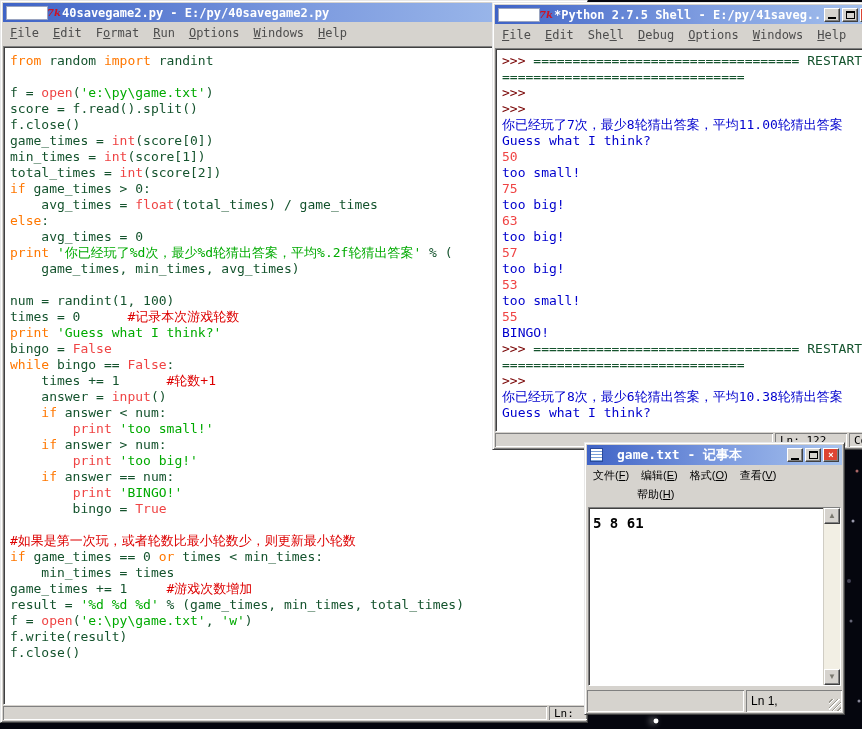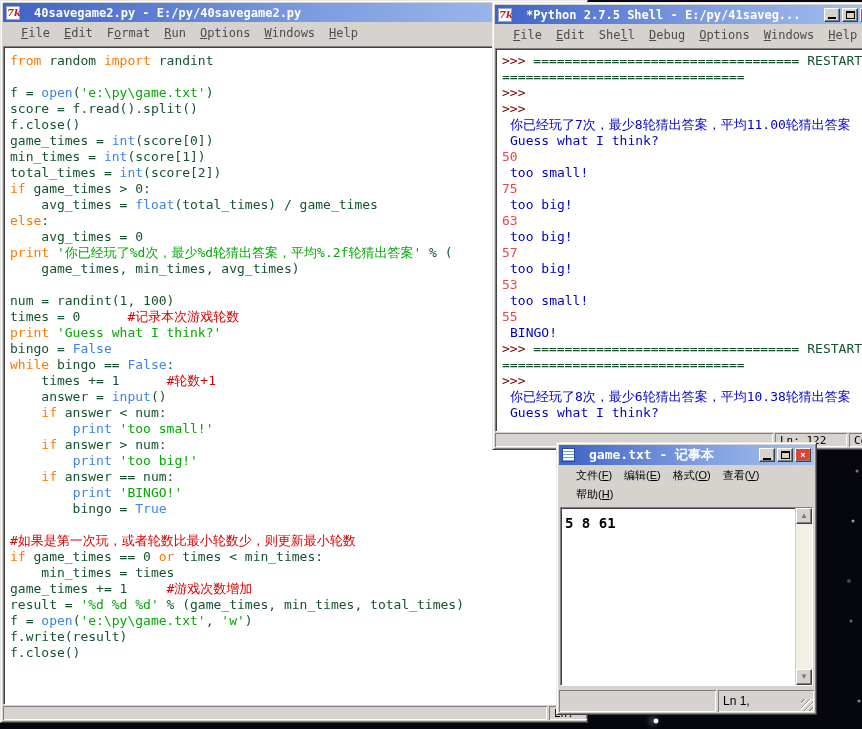--- a/index.html
+++ b/index.html
@@ -15,66 +15,66 @@
 
   
   .win { position:absolute; background:#d6d3ce; overflow:hidden;
     border:1px solid #404040; border-top-color:#e8e8e8; border-left-color:#e8e8e8;
     box-shadow: inset 1px 1px 0 #ffffff, inset -1px -1px 0 #808080; padding:2px; }
   .titlebar { height:19px; display:flex; align-items:center; gap:3px; padding:0 3px;
     background:linear-gradient(90deg,#3f63c6 0%,#7f9de0 55%,#a6c2ee 100%);
     font-family:"DejaVu Sans Mono", monospace; font-weight:bold; font-size:12px; color:#ffffff; }
   .ttext { white-space:nowrap; overflow:hidden; flex:1;margin-left:11px; }
   .ticon { width:14px; height:14px; background:#fff; border:1px solid #9aa4c0; color:#cc1122;
-    font:italic bold 10px/12px "DejaVu Serif", serif; text-align:center; flex:0 0 auto; }
+    font:italic bold 10px/12px "DejaVu Serif", serif; text-align:center; flex:0 0 auto;padding-left:40px; }
   .npicon { width:13px; height:14px; background:#fff; border:1px solid #2a4a9a; flex:0 0 auto;
     background-image:repeating-linear-gradient(180deg,#fff 0 2px,#7aa0d8 2px 3px); }
   .tbtns { display:flex; gap:2px; flex:0 0 auto; }
   .tbtn { width:16px; height:14px; background:#d6d3ce; border:1px solid #404040;
     border-top-color:#fff; border-left-color:#fff; box-shadow:inset -1px -1px 0 #808080;
     display:flex; align-items:center; justify-content:center; color:#000;
     font:bold 9px/9px "Liberation Sans", sans-serif; cursor:pointer; }
   .tbtn.close-red { background:#dd4433; color:#fff; }
   .g-min { width:8px; height:2px; background:#000; margin-top:7px; }
   .g-max { width:9px; height:8px; border:1px solid #000; border-top:2px solid #000; }
 
-  .menubar { height:22px; display:flex; align-items:center; padding:0 11px; background:#d6d3ce;
+  .menubar { height:22px; display:flex; align-items:center; padding:0 0; background:#d6d3ce;
     font-family:"DejaVu Sans Mono", monospace; font-size:12px; color:#4d4d4d; }
   .mitem { padding:2px 7px; white-space:nowrap; cursor:default; }
   .mitem .u { text-decoration:underline; }
 
   .textarea { position:absolute; background:#fff; overflow:hidden;
     border:1px solid #808080; border-right-color:#fff; border-bottom-color:#fff;
     box-shadow: inset 1px 1px 0 #404040; }
   .cl { white-space:pre; font-family:"DejaVu Sans Mono", monospace; font-size:13px; line-height:16px; color:#000; }
   
-  .k { color:#ff7700;margin-top:36px; } .b { color:#3b82f6; } .s { color:#00aa00; }
+  .k { color:#ff7700;margin-top:36px; } .b { color:#ef4444; } .s { color:#00aa00; }
   .c { color:#dd0000; } .n { color:#14532d; }
-  .p { color:#770000; } .o { color:#0000cd;margin-left:8px; } .i { color:#ef4444; }
+  .p { color:#770000; } .o { color:#0000cd; } .i { color:#ef4444; }
 
   .statusbar { position:absolute; left:2px; right:2px; bottom:2px; height:14px; display:flex; gap:2px;
     font-family:"DejaVu Sans Mono", monospace; font-size:11px; color:#000; align-items:stretch; }
   .spanel { box-shadow:inset 1px 1px 0 #808080, inset -1px -1px 0 #ffffff;
     display:flex; align-items:center; padding:0 5px; white-space:nowrap; overflow:hidden; }
   .grow { flex:1; }
 
   
   #editor { left:0; top:0; width:588px; height:723px; }
   #editor .textarea { left:2px; right:2px; top:45px; bottom:17px; padding:6px 0 0 6px; }
   #editor .spanel.ln { width:92px; flex:0 0 auto; margin-right:-56px; }
 
   
   #shell { left:492px; top:2px; width:390px; height:448px; }
   #shell .textarea { left:2px; right:2px; top:45px; bottom:17px; padding:4px 0 0 6px; }
 
   
-  #notepad { left:556px; top:442px; width:261px; height:273px; }
+  #notepad { left:584px; top:442px; width:261px; height:273px; }
   #notepad .titlebar { height:20px; font-size:13px; }
   #notepad .menubar { height:20px; font-family:"Liberation Sans", sans-serif; font-size:11px; color:#000; }
-  #notepad .menubar.row2 { height:19px; }
+  #notepad .menubar.row2 { height:19px;margin-left:44px; }
   #notepad .mitem { padding:1px 6px; }
   #notepad .textarea { left:3px; right:3px; top:64px; bottom:28px; }
   .np-text { padding:6px 4px; font:bold 14px/18px "DejaVu Sans Mono", monospace; color:#000; }
   .scrollbar { position:absolute; top:0; right:0; bottom:0; width:17px; background:#f2efe4;
     border-left:1px solid #d0cdc4; display:flex; flex-direction:column; justify-content:space-between; }
   .sbtn { height:16px; background:#d6d3ce; border:1px solid #404040; border-top-color:#fff; border-left-color:#fff;
     box-shadow:inset -1px -1px 0 #808080; color:#7a786f; font-size:8px; line-height:14px; text-align:center; cursor:pointer; }
   #notepad .statusbar { height:22px; font-family:"Liberation Sans", sans-serif; font-size:12px; }
   #notepad .spanel.np-ln { width:96px; flex:0 0 auto; position:relative; }
   .grip { position:absolute; right:1px; bottom:1px; width:12px; height:12px;

